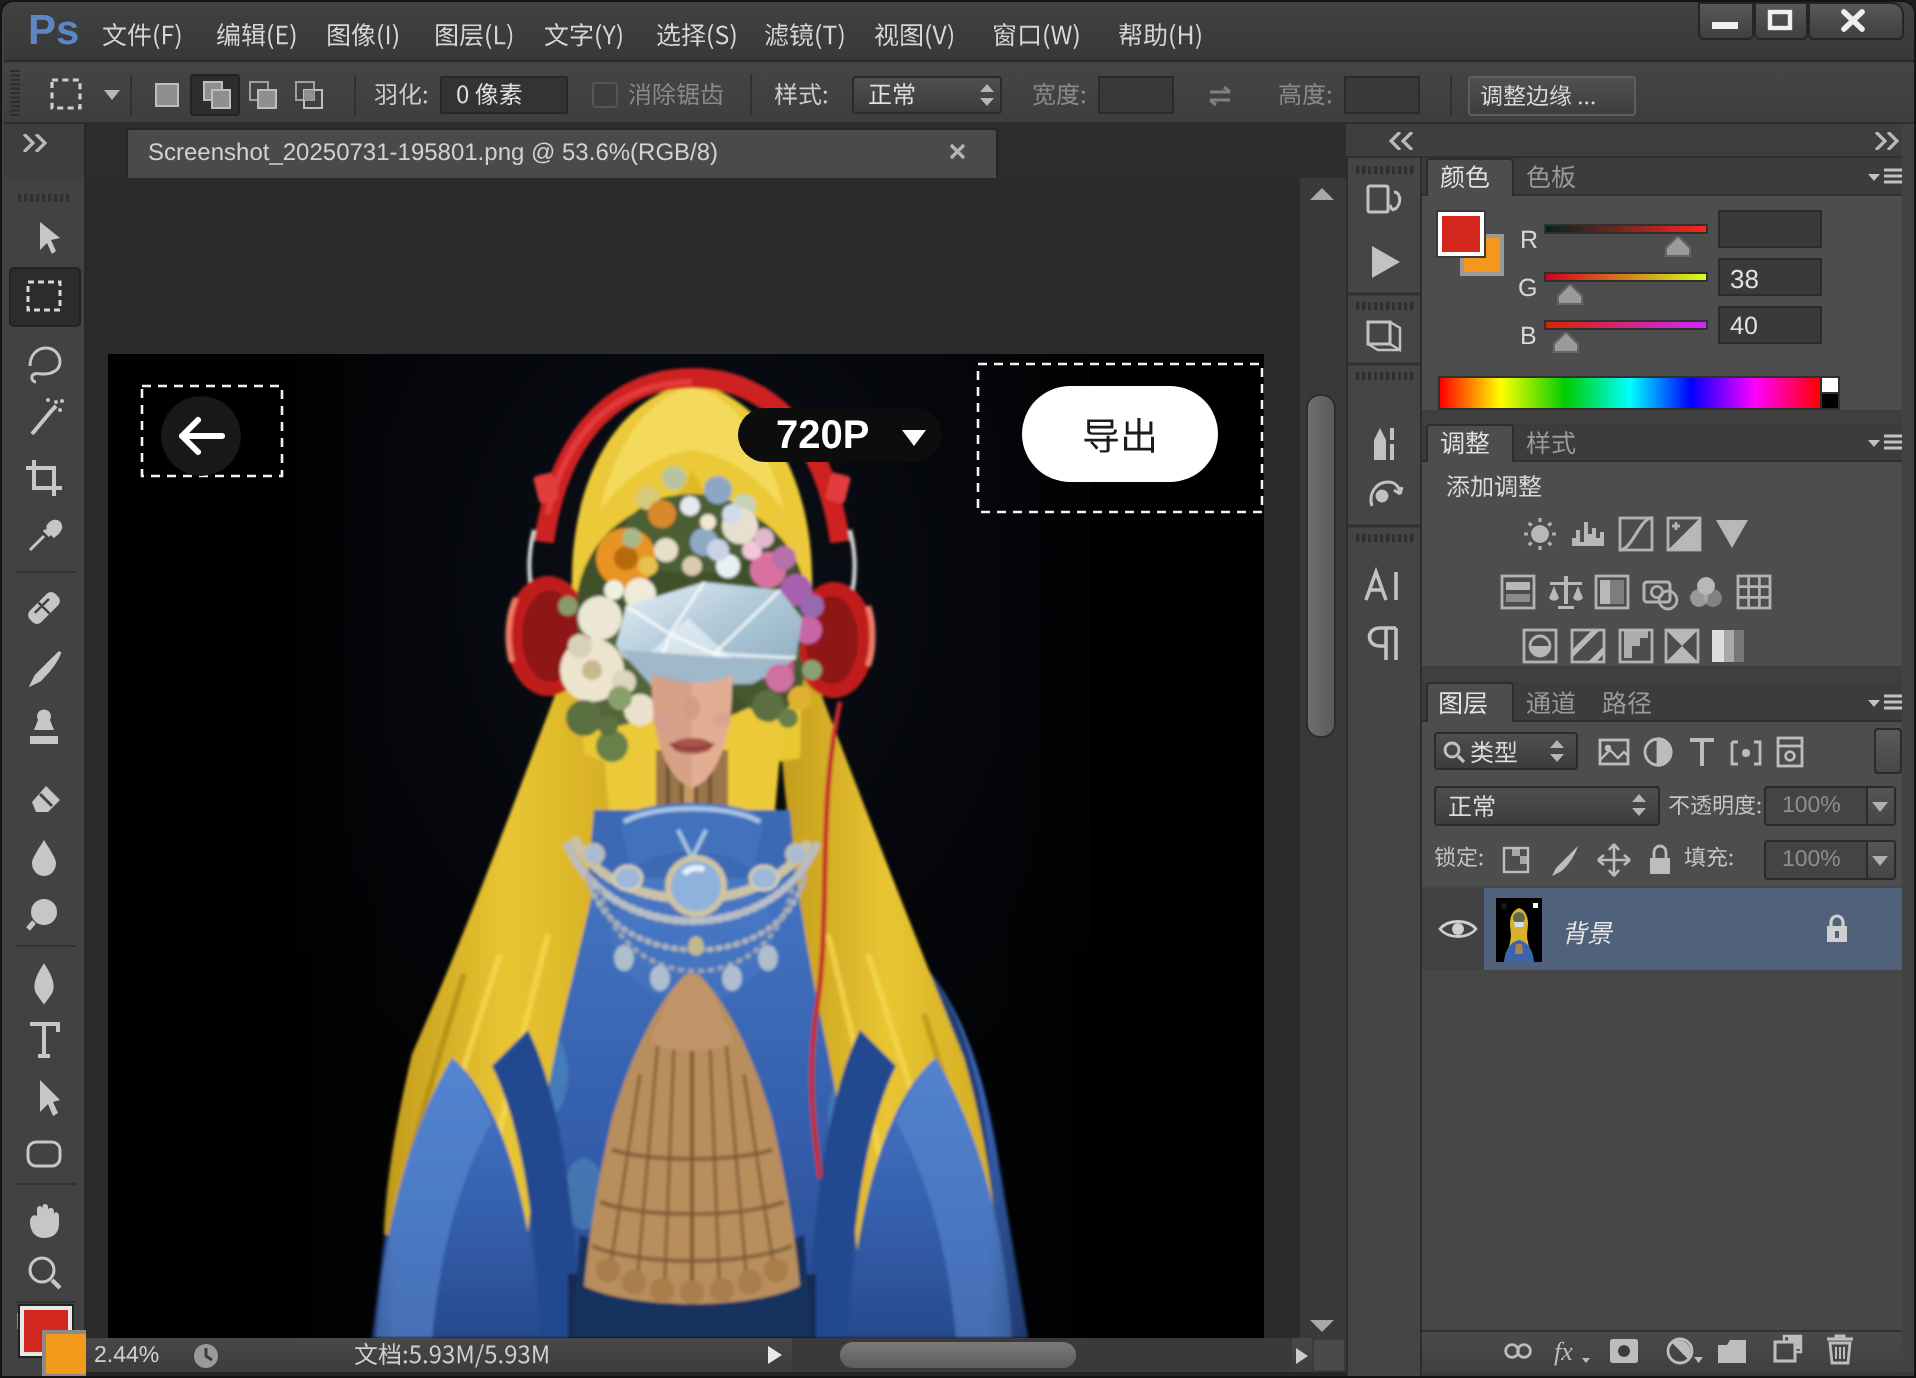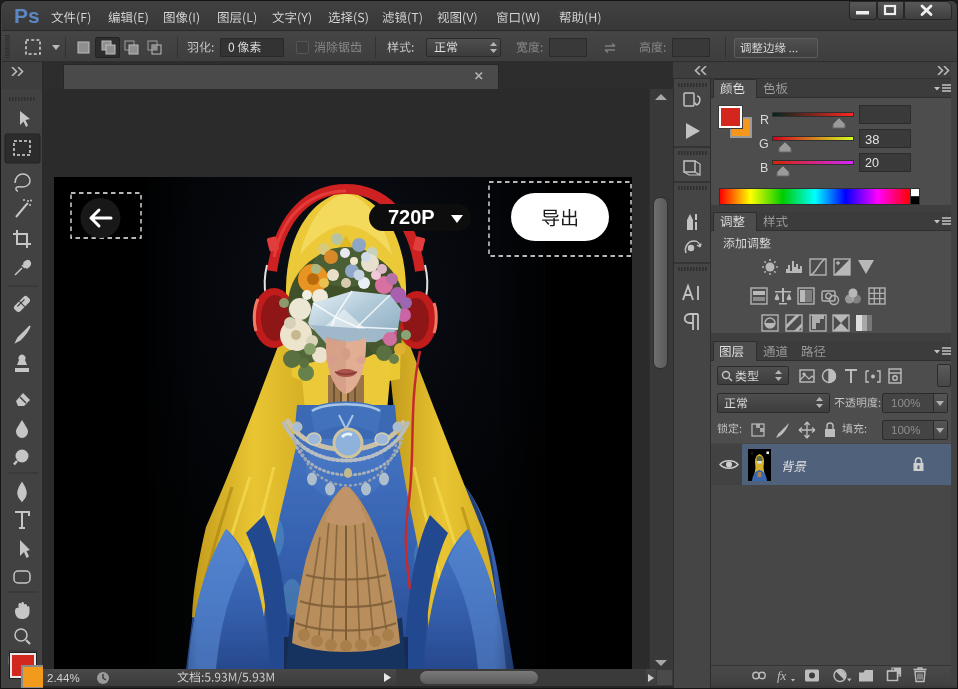--- a/index.html
+++ b/index.html
@@ -160,20 +160,21 @@
       <g transform="translate(2,12.1)">
         <path d="M4.4 -9.1H5.2V-4.9Q5.2 -4.2 5.1 -3.4Q5.1 -2.7 5 -1.9Q4.8 -1.1 4.6 -0.4Q4.3 0.3 3.9 0.9Q3.8 0.8 3.7 0.8Q3.6 0.7 3.5 0.6Q3.3 0.5 3.3 0.4Q3.8 -0.3 4 -1.2Q4.3 -2.1 4.3 -3.1Q4.4 -4 4.4 -4.9ZM4.9 -9.1H10.2V-8.4H4.9ZM9.8 -9.1H10.6V-0.1Q10.6 0.2 10.5 0.4Q10.4 0.6 10.2 0.7Q10 0.8 9.6 0.9Q9.2 0.9 8.6 0.9Q8.6 0.8 8.5 0.6Q8.5 0.5 8.4 0.3Q8.4 0.2 8.3 0.1Q8.8 0.1 9.1 0.1Q9.5 0.1 9.6 0.1Q9.8 0.1 9.8 -0.1ZM5.9 -7.1H9.1V-6.4H5.9ZM5.6 -5.2H9.4V-4.6H5.6ZM7.1 -8H7.8V-4.8H7.1ZM6.3 -3.6H9V-0.9H6.3V-1.6H8.3V-3H6.3ZM5.9 -3.6H6.6V-0.4H5.9ZM1.2 -8.9 1.8 -9.4Q2.1 -9.2 2.4 -8.8Q2.8 -8.5 3.1 -8.2Q3.4 -7.9 3.6 -7.7L2.9 -7.1Q2.8 -7.3 2.5 -7.7Q2.2 -8 1.9 -8.3Q1.5 -8.6 1.2 -8.9ZM2 0.6 1.8 -0.2 2 -0.6 3.8 -1.9Q3.9 -1.7 4 -1.5Q4 -1.3 4.1 -1.2Q3.5 -0.7 3.1 -0.4Q2.7 -0 2.5 0.1Q2.3 0.3 2.2 0.4Q2.1 0.5 2 0.6ZM0.5 -6H2.5V-5.2H0.5ZM2 0.6Q2 0.5 1.9 0.4Q1.8 0.3 1.7 0.2Q1.6 0.1 1.5 0Q1.6 -0.1 1.7 -0.3Q1.9 -0.4 2 -0.7Q2.1 -0.9 2.1 -1.2V-6H3V-0.6Q3 -0.6 2.9 -0.6Q2.8 -0.5 2.6 -0.3Q2.5 -0.2 2.3 0Q2.2 0.2 2.1 0.3Q2 0.5 2 0.6Z M12.8 -3.4H21.7V-2.6H12.8ZM12.2 -8.9H17.4V-8.3H12.2ZM17.3 -1.7H21V-1.1H17.3ZM12 -0.1H22.5V0.6H12ZM16.8 -3.1H17.7V0.2H16.8ZM14.4 -9.7H15.2V-3.7H14.4ZM13.9 -2H14.8V0.2H13.9ZM13.2 -7.1V-6.3H16.4V-7.1ZM12.5 -7.7H17.1V-5.7H12.5ZM18.8 -9.7 19.6 -9.5Q19.3 -8.5 18.9 -7.6Q18.4 -6.7 17.8 -6.1Q17.7 -6.2 17.6 -6.3Q17.5 -6.4 17.4 -6.5Q17.3 -6.7 17.2 -6.7Q17.8 -7.2 18.2 -8Q18.6 -8.8 18.8 -9.7ZM18.7 -8.4H22.4V-7.6H18.3ZM21 -8.1 21.8 -8Q21.4 -6.2 20.3 -5.2Q19.3 -4.2 17.7 -3.6Q17.7 -3.6 17.6 -3.8Q17.5 -3.9 17.4 -4Q17.3 -4.1 17.2 -4.2Q18.7 -4.7 19.7 -5.6Q20.6 -6.5 21 -8.1ZM18.8 -8Q19 -7.2 19.5 -6.5Q20 -5.8 20.7 -5.2Q21.5 -4.6 22.6 -4.2Q22.5 -4.1 22.4 -4Q22.3 -3.9 22.2 -3.8Q22.1 -3.6 22.1 -3.5Q21 -3.9 20.2 -4.6Q19.5 -5.3 19 -6Q18.5 -6.8 18.2 -7.6ZM14.4 -5.9 14.9 -5.7Q14.7 -5.3 14.2 -4.9Q13.8 -4.5 13.4 -4.1Q12.9 -3.8 12.5 -3.6Q12.4 -3.7 12.2 -3.9Q12.1 -4.1 11.9 -4.2Q12.4 -4.3 12.9 -4.6Q13.3 -4.9 13.7 -5.2Q14.1 -5.6 14.4 -5.9ZM15.2 -5.2 15.5 -5.7Q16 -5.5 16.4 -5.2Q16.8 -4.9 17.1 -4.7L16.7 -4.2Q16.5 -4.4 16 -4.7Q15.6 -5 15.2 -5.2Z M26.9 -7.6H33.1V-6.8H26.9ZM32.7 -7.6H33.6Q33.6 -7.6 33.6 -7.5Q33.6 -7.4 33.6 -7.3Q33.6 -7.2 33.6 -7.2Q33.5 -5.7 33.5 -4.7Q33.4 -3.7 33.3 -3Q33.2 -2.3 33.1 -2Q33 -1.6 32.9 -1.4Q32.7 -1.2 32.5 -1.1Q32.3 -1 32 -1Q31.7 -1 31.3 -1Q30.8 -1 30.3 -1Q30.3 -1.2 30.3 -1.4Q30.2 -1.7 30 -1.9Q30.6 -1.8 31 -1.8Q31.4 -1.8 31.6 -1.8Q31.8 -1.8 31.9 -1.8Q32 -1.9 32.1 -2Q32.2 -2.1 32.3 -2.4Q32.4 -2.8 32.5 -3.4Q32.5 -4.1 32.6 -5.1Q32.7 -6 32.7 -7.4ZM29.4 -9.5H30.3Q30.2 -8.1 30.1 -6.9Q30 -5.6 29.7 -4.5Q29.5 -3.4 28.9 -2.5Q28.3 -1.6 27.2 -1Q27.1 -1.1 26.9 -1.3Q26.8 -1.5 26.6 -1.6Q27.6 -2.2 28.1 -3Q28.7 -3.8 28.9 -4.9Q29.2 -5.9 29.3 -7Q29.3 -8.2 29.4 -9.5ZM25.9 -5.8V-0.8H25V-4.9H23.5V-5.8ZM23.9 -9 24.6 -9.5Q24.9 -9.2 25.3 -8.9Q25.6 -8.5 25.9 -8.2Q26.2 -7.8 26.4 -7.6L25.7 -7Q25.5 -7.3 25.2 -7.7Q24.9 -8 24.6 -8.4Q24.3 -8.7 23.9 -9ZM25.4 -1.4Q25.7 -1.4 26 -1.2Q26.2 -1 26.7 -0.6Q27.3 -0.3 28.1 -0.2Q28.8 -0.1 29.9 -0.1Q30.4 -0.1 31 -0.1Q31.5 -0.1 32.1 -0.1Q32.7 -0.2 33.2 -0.2Q33.8 -0.3 34.2 -0.3Q34.1 -0.2 34.1 -0Q34 0.2 34 0.4Q33.9 0.5 33.9 0.7Q33.6 0.7 33.1 0.7Q32.6 0.7 32 0.8Q31.4 0.8 30.8 0.8Q30.3 0.8 29.8 0.8Q28.7 0.8 27.9 0.7Q27.2 0.5 26.5 0.1Q26.2 -0.1 25.9 -0.3Q25.6 -0.6 25.4 -0.6Q25.2 -0.6 25 -0.4Q24.7 -0.2 24.5 0.2Q24.2 0.5 23.9 0.9L23.3 0.1Q23.9 -0.6 24.4 -1Q25 -1.4 25.4 -1.4Z M38.7 -6H45.5V-5.3H38.7ZM40.4 -8.9H43.7V-8.3H40.4ZM40 -7.4H43.6V-6.8H40ZM42 -5.8 42.7 -5.6Q42.2 -5.1 41.6 -4.7Q41 -4.3 40.4 -4Q39.7 -3.6 39.1 -3.4Q39 -3.5 38.9 -3.6Q38.8 -3.7 38.8 -3.8Q38.7 -3.9 38.6 -4Q39.2 -4.2 39.9 -4.5Q40.5 -4.8 41.1 -5.1Q41.6 -5.5 42 -5.8ZM40.8 -4.4 41.4 -4.7Q42 -4.3 42.4 -3.6Q42.8 -3 42.9 -2.4Q43.1 -1.7 43.1 -1.1Q43.1 -0.6 43 -0.1Q42.8 0.3 42.5 0.6Q42.3 0.8 42.1 0.8Q41.9 0.9 41.6 0.9Q41.4 0.9 41.2 0.9Q41 0.9 40.8 0.9Q40.8 0.7 40.8 0.5Q40.7 0.3 40.6 0.1Q40.9 0.2 41.1 0.2Q41.3 0.2 41.4 0.2Q41.6 0.2 41.7 0.2Q41.9 0.1 42 -0Q42.2 -0.2 42.3 -0.5Q42.4 -0.9 42.3 -1.4Q42.3 -1.9 42.2 -2.4Q42 -2.9 41.7 -3.5Q41.3 -4 40.8 -4.4ZM41.7 -3.8 42.3 -3.5Q41.9 -3.2 41.4 -2.8Q40.9 -2.5 40.3 -2.2Q39.8 -1.9 39.3 -1.7Q39.2 -1.8 39.1 -2Q38.9 -2.2 38.8 -2.3Q39.3 -2.4 39.9 -2.7Q40.4 -2.9 40.9 -3.2Q41.4 -3.5 41.7 -3.8ZM42.3 -2.5 42.8 -2.2Q42.4 -1.7 41.8 -1.2Q41.2 -0.7 40.5 -0.3Q39.7 0.1 39.1 0.4Q39 0.2 38.9 0Q38.7 -0.1 38.6 -0.2Q39.3 -0.5 40 -0.8Q40.7 -1.2 41.3 -1.6Q41.9 -2.1 42.3 -2.5ZM43.5 -8.9H43.6L43.7 -9L44.3 -8.9Q44.2 -8.4 44.1 -7.8Q44 -7.3 43.9 -6.7Q43.8 -6.1 43.6 -5.6L42.9 -5.7Q43 -6.2 43.1 -6.8Q43.2 -7.4 43.3 -7.9Q43.4 -8.5 43.5 -8.8ZM44.7 -4.7 45.3 -4.2Q44.9 -4 44.4 -3.7Q43.9 -3.4 43.4 -3.2Q43 -2.9 42.5 -2.8L42.1 -3.3Q42.5 -3.4 43 -3.7Q43.4 -3.9 43.9 -4.2Q44.4 -4.5 44.7 -4.7ZM44 -3.7Q44.2 -3 44.4 -2.3Q44.6 -1.7 44.9 -1.1Q45.2 -0.6 45.6 -0.3Q45.4 -0.2 45.3 0Q45.1 0.2 45 0.3Q44.6 -0 44.3 -0.7Q44 -1.3 43.7 -2Q43.5 -2.8 43.4 -3.6ZM40.2 -9.7 41 -9.6Q40.9 -9.1 40.8 -8.6Q40.7 -8.1 40.5 -7.6Q40.4 -7.1 40.3 -6.8H39.5Q39.6 -7.2 39.8 -7.7Q39.9 -8.2 40 -8.7Q40.1 -9.2 40.2 -9.7ZM35.3 -2.1Q35.3 -2.2 35.3 -2.3Q35.2 -2.4 35.2 -2.6Q35.1 -2.7 35.1 -2.8Q35.2 -2.9 35.4 -3.1Q35.6 -3.3 35.9 -3.6Q36 -3.7 36.3 -4.1Q36.5 -4.5 36.9 -4.9Q37.2 -5.4 37.5 -6Q37.9 -6.6 38.1 -7.2L38.8 -6.8Q38.2 -5.6 37.4 -4.5Q36.6 -3.4 35.9 -2.5V-2.5Q35.9 -2.5 35.8 -2.5Q35.7 -2.4 35.6 -2.4Q35.5 -2.3 35.4 -2.2Q35.3 -2.2 35.3 -2.1ZM35.3 -2.1 35.3 -2.8 35.6 -3.1 38.5 -3.8Q38.5 -3.6 38.5 -3.4Q38.5 -3.2 38.5 -3.1Q37.5 -2.8 36.9 -2.7Q36.3 -2.5 36 -2.4Q35.7 -2.3 35.5 -2.2Q35.4 -2.2 35.3 -2.1ZM35.2 -4.9Q35.2 -4.9 35.2 -5.1Q35.1 -5.2 35.1 -5.4Q35 -5.5 35 -5.6Q35.1 -5.6 35.3 -5.8Q35.5 -6 35.6 -6.3Q35.7 -6.5 35.9 -6.8Q36.1 -7.1 36.4 -7.6Q36.6 -8 36.9 -8.5Q37.1 -9.1 37.3 -9.6L38 -9.3Q37.7 -8.5 37.3 -7.8Q37 -7.1 36.6 -6.5Q36.1 -5.8 35.7 -5.3V-5.3Q35.7 -5.3 35.6 -5.2Q35.6 -5.2 35.5 -5.1Q35.4 -5.1 35.3 -5Q35.2 -4.9 35.2 -4.9ZM35.2 -4.9 35.2 -5.5 35.6 -5.8 37.7 -6Q37.7 -5.8 37.6 -5.6Q37.6 -5.4 37.6 -5.3Q36.9 -5.2 36.5 -5.1Q36 -5 35.8 -5Q35.5 -5 35.4 -4.9Q35.3 -4.9 35.2 -4.9ZM35 -0.6Q35.5 -0.8 36.1 -1Q36.6 -1.2 37.3 -1.4Q37.9 -1.7 38.6 -2L38.7 -1.3Q37.8 -0.9 36.9 -0.5Q36 -0.1 35.2 0.2Z M50.2 0.1Q49.9 0.1 49.6 -0.1Q49.4 -0.3 49.4 -0.6Q49.4 -1 49.6 -1.2Q49.9 -1.4 50.2 -1.4Q50.5 -1.4 50.7 -1.2Q50.9 -1 50.9 -0.6Q50.9 -0.3 50.7 -0.1Q50.5 0.1 50.2 0.1Z M53.4 0.1Q53.1 0.1 52.8 -0.1Q52.6 -0.3 52.6 -0.6Q52.6 -1 52.8 -1.2Q53.1 -1.4 53.4 -1.4Q53.7 -1.4 53.9 -1.2Q54.1 -1 54.1 -0.6Q54.1 -0.3 53.9 -0.1Q53.7 0.1 53.4 0.1Z M56.6 0.1Q56.3 0.1 56 -0.1Q55.8 -0.3 55.8 -0.6Q55.8 -1 56 -1.2Q56.3 -1.4 56.6 -1.4Q56.9 -1.4 57.1 -1.2Q57.3 -1 57.3 -0.6Q57.3 -0.3 57.1 -0.1Q56.9 0.1 56.6 0.1Z" fill="#d8d8d8"></path>
       </g>
     </svg>
 <div class="abs" style="left:1px;top:61px;width:956px;height:27px;background:#2d2d2d"></div>
 <div class="abs" style="left:1px;top:61px;width:41px;height:27px;background:#3e3e3e;border-right:1px solid #282828"></div>
 <svg class="abs" style="left:10px;top:66px" width="16" height="9">
       <path d="M1 0 L5.5 4.5 L1 9 M7 0 L11.5 4.5 L7 9" stroke="#b9b9b9" stroke-width="1.6" fill="none"></path>
     </svg>
 <div class="abs" style="left:62px;top:63px;width:436px;height:25px;background:#4a4a4a;border:1px solid #272727;border-bottom:none;border-radius:2px 2px 0 0"></div>
+<div class="lat" style="left:73px;top:68px;font-size:12px;color:#d2d2d2;">Screenshot_20250731-195801.png @ 53.6%(RGB/8)</div>
 <svg class="abs" style="left:473px;top:70px" width="10" height="10">
       <path d="M1.5 1.5 L8 8 M8 1.5 L1.5 8" stroke="#b5b5b5" stroke-width="1.6"></path>
     </svg>
 <div class="abs" style="left:672px;top:61px;width:285px;height:17px;background:#3e3e3e;border-bottom:1px solid #303030"></div>
 <svg class="abs" style="left:693px;top:65px" width="16" height="9">
       <path d="M6 0 L1.5 4.5 L6 9 M12 0 L7.5 4.5 L12 9" stroke="#b9b9b9" stroke-width="1.6" fill="none"></path>
     </svg>
 <svg class="abs" style="left:936px;top:65px" width="16" height="9">
       <path d="M1 0 L5.5 4.5 L1 9 M7 0 L11.5 4.5 L7 9" stroke="#b9b9b9" stroke-width="1.6" fill="none"></path>
     </svg>
@@ -607,21 +608,21 @@
       <path d="M7 0 L13 6 L13 10 L1 10 L1 6 Z" fill="#9a9a9a" stroke="#666"></path>
     </svg>
 <svg class="abs" style="left:775px;top:165px" width="14" height="11">
       <path d="M7 0 L13 6 L13 10 L1 10 L1 6 Z" fill="#9a9a9a" stroke="#666"></path>
     </svg>
 <div class="abs" style="left:858px;top:104px;width:52px;height:19px;background:#3a3a3a;border:1px solid #2c2c2c"></div>
 <div class="lat" style="left:864px;top:107px;font-size:12.5px;color:#e2e2e2;margin-top:23px;">211</div>
 <div class="abs" style="left:858px;top:128px;width:52px;height:19px;background:#3a3a3a;border:1px solid #2c2c2c"></div>
 <div class="lat" style="left:864px;top:131px;font-size:13px;color:#e2e2e2;">38</div>
 <div class="abs" style="left:858px;top:152px;width:52px;height:19px;background:#3a3a3a;border:1px solid #2c2c2c"></div>
-<div class="lat" style="left:864px;top:155px;font-size:12.5px;color:#e2e2e2;">20</div>
+<div class="lat" style="left:864px;top:155px;font-size:12.5px;color:#e2e2e2;">40</div>
 <div class="abs" style="left:718px;top:187px;width:192px;height:17px;background:linear-gradient(90deg,#f00 0%,#ff0 16%,#0c0 33%,#0ff 50%,#00f 66%,#f0f 83%,#f00 100%);border:1px solid #303030"></div>
 <div class="abs" style="left:909px;top:187px;width:10px;height:9px;background:#fff;border:1px solid #303030"></div>
 <div class="abs" style="left:909px;top:195px;width:10px;height:9px;background:#000;border:1px solid #303030"></div>
 <div class="abs" style="left:710px;top:204px;width:247px;height:7px;background:#3f3f3f"></div>
 <div class="abs" style="left:710px;top:211px;width:247px;height:19px;background:#3c3c3c;border-bottom:1px solid #2f2f2f"></div>
 <div class="abs" style="left:712px;top:211px;width:44px;height:19px;background:#4d4d4d;border:1px solid #2d2d2d;border-bottom:none;border-radius:2px 2px 0 0"></div>
 <svg style="position:absolute;left:717px;top:212.4px;overflow:visible" width="29" height="18">
       <g transform="translate(2,13.1)">
         <path d="M4.8 -9.9H5.6V-5.3Q5.6 -4.5 5.6 -3.7Q5.5 -2.9 5.4 -2.1Q5.2 -1.2 5 -0.4Q4.7 0.4 4.2 1Q4.2 0.9 4 0.8Q3.9 0.7 3.8 0.6Q3.6 0.5 3.5 0.5Q4.1 -0.3 4.4 -1.3Q4.6 -2.3 4.7 -3.3Q4.8 -4.4 4.8 -5.3ZM5.3 -9.9H11.1V-9.1H5.3ZM10.7 -9.9H11.6V-0.1Q11.6 0.2 11.5 0.5Q11.4 0.7 11.1 0.8Q10.9 0.9 10.4 0.9Q10 1 9.3 1Q9.3 0.8 9.3 0.7Q9.2 0.5 9.2 0.4Q9.1 0.2 9 0.1Q9.5 0.1 9.9 0.1Q10.3 0.1 10.5 0.1Q10.7 0.1 10.7 -0.1ZM6.4 -7.7H9.9V-7H6.4ZM6.1 -5.7H10.2V-5H6.1ZM7.8 -8.7H8.5V-5.2H7.8ZM6.8 -3.9H9.8V-1H6.8V-1.7H9V-3.2H6.8ZM6.4 -3.9H7.1V-0.4H6.4ZM1.3 -9.7 1.9 -10.2Q2.3 -10 2.6 -9.6Q3 -9.3 3.3 -8.9Q3.7 -8.6 3.9 -8.3L3.2 -7.7Q3 -8 2.7 -8.3Q2.4 -8.7 2 -9Q1.7 -9.4 1.3 -9.7ZM2.2 0.7 2 -0.2 2.2 -0.6 4.1 -2.1Q4.2 -1.9 4.3 -1.6Q4.4 -1.4 4.5 -1.3Q3.8 -0.7 3.4 -0.4Q3 -0.1 2.7 0.2Q2.5 0.4 2.4 0.5Q2.2 0.6 2.2 0.7ZM0.5 -6.6H2.8V-5.7H0.5ZM2.2 0.7Q2.1 0.6 2 0.4Q1.9 0.3 1.8 0.2Q1.7 0.1 1.6 0Q1.7 -0.1 1.9 -0.3Q2.1 -0.5 2.2 -0.7Q2.3 -1 2.3 -1.3V-6.6H3.2V-0.7Q3.2 -0.7 3.1 -0.6Q3 -0.5 2.9 -0.3Q2.7 -0.2 2.5 0Q2.4 0.2 2.3 0.4Q2.2 0.5 2.2 0.7Z M13.9 -3.7H23.6V-2.9H13.9ZM13.2 -9.7H18.9V-9H13.2ZM18.8 -1.9H22.8V-1.2H18.8ZM13.1 -0.1H24.4V0.7H13.1ZM18.3 -3.4H19.2V0.2H18.3ZM15.7 -10.5H16.5V-4H15.7ZM15.2 -2.2H16.1V0.3H15.2ZM14.3 -7.7V-6.8H17.8V-7.7ZM13.6 -8.4H18.6V-6.2H13.6ZM20.5 -10.5 21.3 -10.3Q21 -9.2 20.5 -8.3Q20 -7.3 19.3 -6.7Q19.3 -6.8 19.1 -6.9Q19 -7 18.9 -7.1Q18.8 -7.2 18.7 -7.3Q19.3 -7.9 19.8 -8.7Q20.2 -9.6 20.5 -10.5ZM20.3 -9.1H24.4V-8.3H19.9ZM22.8 -8.8 23.7 -8.7Q23.2 -6.8 22.1 -5.7Q21 -4.5 19.2 -3.9Q19.2 -4 19.1 -4.1Q19 -4.2 18.9 -4.4Q18.8 -4.5 18.7 -4.6Q20.3 -5.1 21.4 -6.1Q22.4 -7.1 22.8 -8.8ZM20.4 -8.7Q20.7 -7.9 21.2 -7.1Q21.7 -6.3 22.5 -5.6Q23.4 -5 24.5 -4.6Q24.4 -4.5 24.3 -4.4Q24.2 -4.2 24.1 -4.1Q24 -4 24 -3.8Q22.8 -4.3 22 -5Q21.2 -5.7 20.6 -6.6Q20.1 -7.4 19.8 -8.2ZM15.6 -6.4 16.2 -6.2Q15.9 -5.7 15.5 -5.3Q15 -4.9 14.5 -4.5Q14 -4.1 13.5 -3.9Q13.4 -4.1 13.3 -4.2Q13.1 -4.4 13 -4.5Q13.5 -4.7 14 -5Q14.5 -5.3 14.9 -5.7Q15.3 -6.1 15.6 -6.4ZM16.5 -5.7 16.9 -6.2Q17.3 -5.9 17.8 -5.6Q18.3 -5.3 18.6 -5.1L18.2 -4.5Q17.9 -4.8 17.4 -5.1Q16.9 -5.4 16.5 -5.7Z" fill="#e4e4e4"></path>
       </g>

